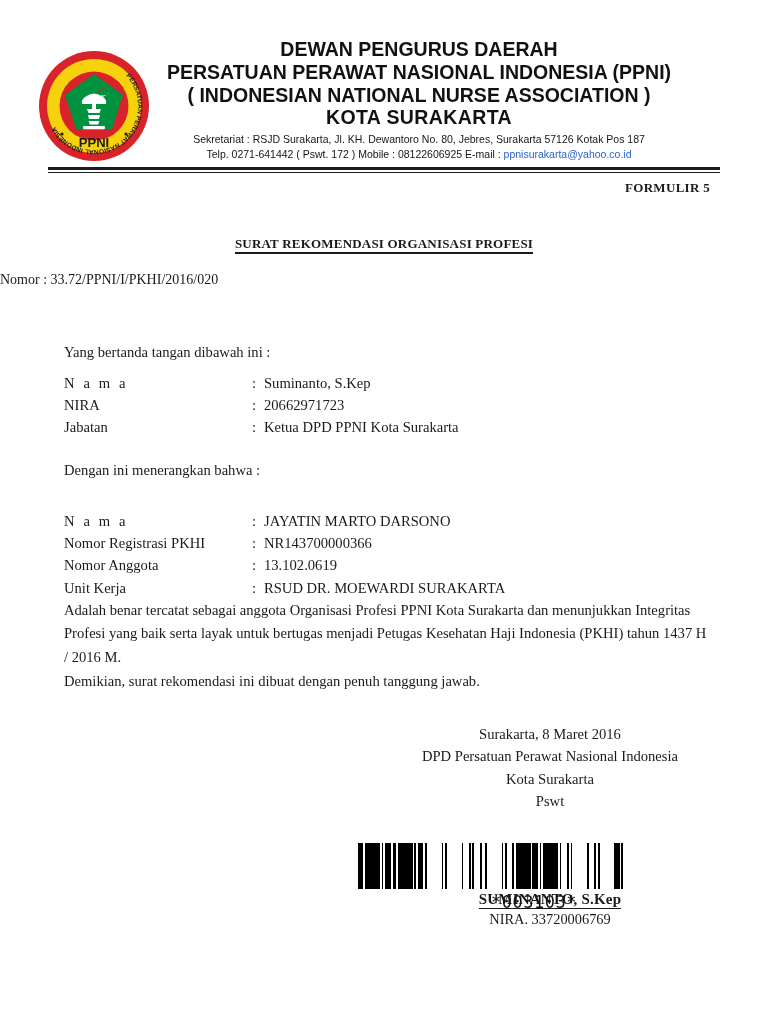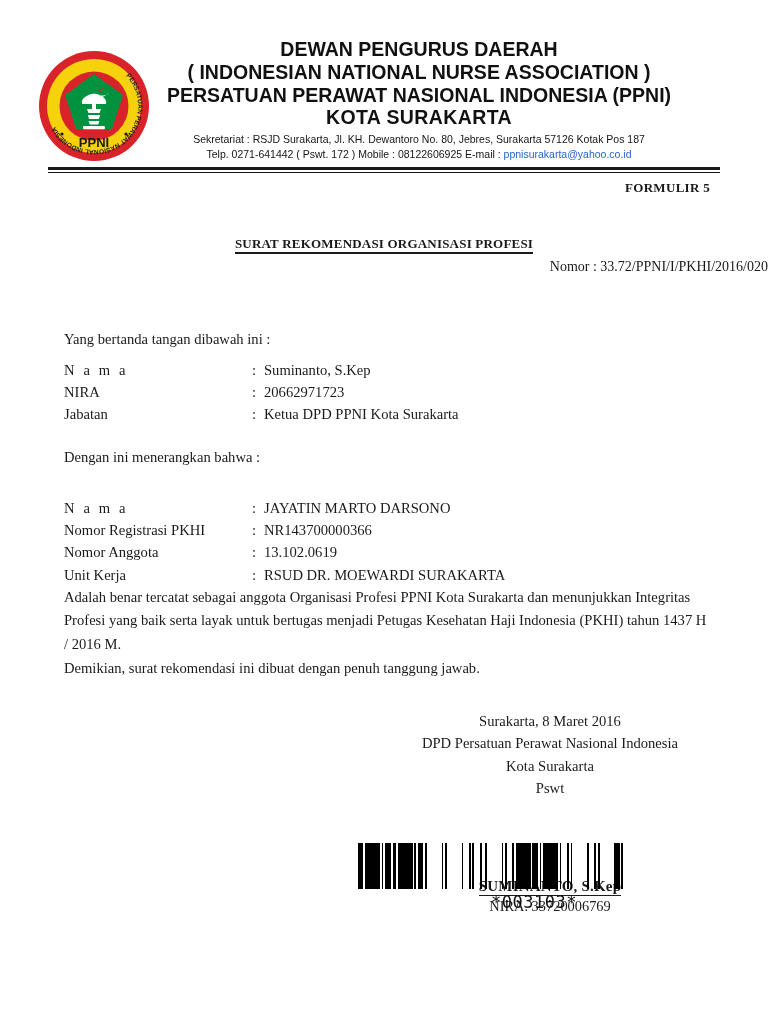--- a/index.html
+++ b/index.html
@@ -95,22 +95,22 @@
     margin-top: 40px;
     font-weight: bold;
     font-size: 13px;
     letter-spacing: .2px;
   }
   .doc-title span {
     border-bottom: 2px solid #1a1a1a;
     padding-bottom: 1px;
   }
   .doc-number {
-    text-align: right;
-    margin-top: 7px;
+    text-align: left;
+    margin-top: 20px;
     font-size: 14px;
   }
 
   
   .body-area {
     margin: 0 58px 0 64px;
     font-size: 14.6px;
     line-height: 1.5;
   }
   .intro-line { margin-top: 54px; }
@@ -231,22 +231,22 @@
           <path id="ringpath" d="M 56 12 A 44 44 0 1 1 55.9 12" fill="none"></path>
           <text font-family="Liberation Sans, sans-serif" font-size="6.6" font-weight="bold" fill="#1a1a1a">
             <textPath href="#ringpath" startOffset="13%">PERSATUAN PERAWAT NASIONAL INDONESIA</textPath>
           </text>
         </svg>
       </div>
     </div>
 
     <div class="header-text">
       <div class="org-line org-line-1">DEWAN PENGURUS DAERAH</div>
+      <div class="org-line org-line-2">PERSATUAN PERAWAT NASIONAL INDONESIA (PPNI)</div>
       <div class="org-line org-line-3">( INDONESIAN NATIONAL NURSE ASSOCIATION )</div>
-      <div class="org-line org-line-2">PERSATUAN PERAWAT NASIONAL INDONESIA (PPNI)</div>
       <div class="org-line org-line-4">KOTA SURAKARTA</div>
 
       <div class="secretariat">
         <div>Sekretariat : RSJD Surakarta, Jl. KH. Dewantoro No. 80, Jebres, Surakarta 57126 Kotak Pos 187</div>
         <div>
           <span>Telp. 0271-641442 ( Pswt. 172 ) Mobile : 08122606925 E-mail : </span><span class="email-link">ppnisurakarta@yahoo.co.id</span>
         </div>
       </div>
     </div>
   </div>

